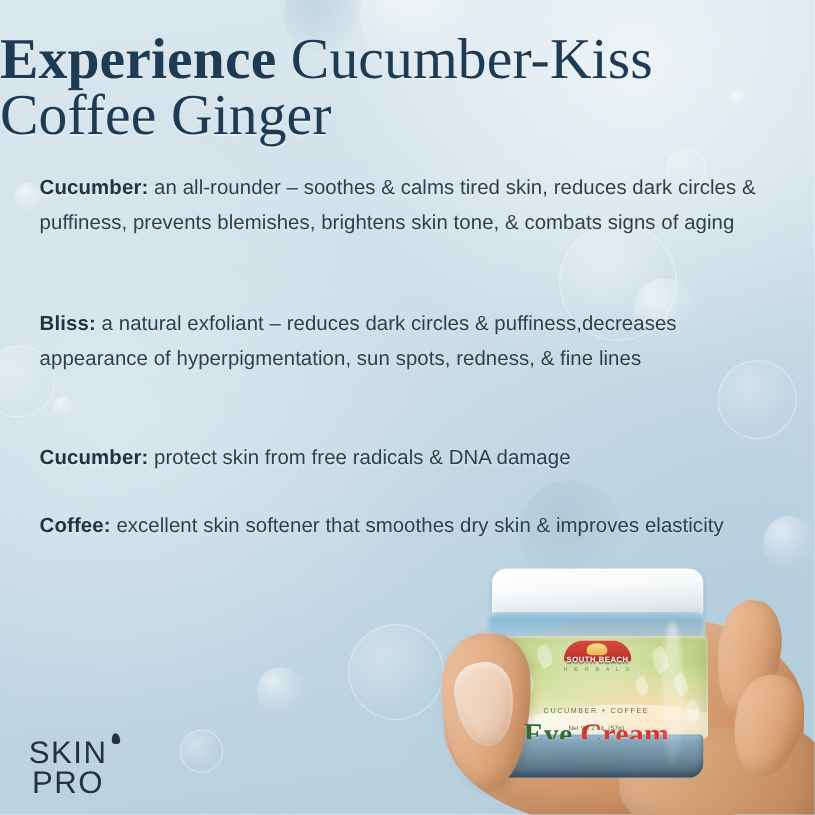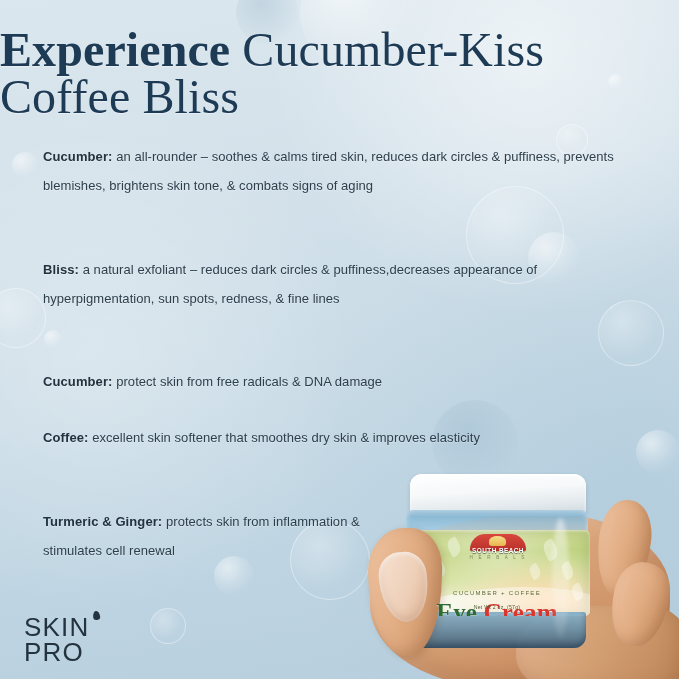--- a/index.html
+++ b/index.html
@@ -56,23 +56,23 @@
     text-shadow: 0 1px 1px rgba(255,255,255,0.45);
   }
   .headline .strong { font-weight: 700; }
   .headline .light  { font-weight: 400; }
   .headline .l1 { display: block; }
   .headline .l2 { display: block; }
 
   
   .ing {
     position: absolute;
-    left: 43px;
+    left: 33px;
     color: #2d3f4c;
-    font-size: 13px;
+    font-size: 17px;
     line-height: 28.5px;
     letter-spacing: 0.05px;
     text-shadow: 0 1px 1px rgba(255,255,255,0.35);
   }
   .ing b {
     font-weight: 700;
     color: #22323f;
     letter-spacing: 0.1px;
   }
   #ing-cucumber { top: 143px; width: 618px; }
@@ -84,20 +84,21 @@
   
   #logo {
     position: absolute;
     left: 24px;
     top: 615px;
     color: #24343f;
     font-size: 26px;
     line-height: 25px;
     letter-spacing: 1.2px;
     font-weight: 400;
+    text-align: center;
   }
   #logo .row { position: relative; display: block; }
   #logo .drop {
     position: absolute;
     top: -4px;
     right: -11px;
     width: 7px;
     height: 9px;
     background: #24343f;
     border-radius: 52% 52% 50% 50% / 74% 74% 34% 34%;
@@ -329,42 +330,39 @@
   <div class="bubble bub-ring" style="left:290px;top:520px;width:78px;height:78px;"></div>
   <div class="bubble bub-soft" style="left:214px;top:556px;width:40px;height:40px;"></div>
   <div class="bubble bub-ring" style="left:150px;top:608px;width:34px;height:34px;"></div>
   <div class="bubble bub-dark" style="left:432px;top:400px;width:86px;height:86px;"></div>
   <div class="bubble bub-soft" style="left:636px;top:430px;width:44px;height:44px;"></div>
 
   <div class="headline">
     <span class="l1">
       <span class="strong">Experience</span><span class="light"> Cucumber-Kiss</span>
     </span>
-    <span class="l2 light">Coffee Bliss</span>
+    <span class="l2 light">Coffee Ginger</span>
   </div>
 
   <div class="ing" id="ing-cucumber">
     <b>Cucumber:</b><span> an all-rounder – soothes &amp; calms tired skin, reduces dark circles &amp; puffiness, prevents blemishes, brightens skin tone, &amp; combats signs of aging</span>
   </div>
 
   <div class="ing" id="ing-coffee">
     <b>Bliss:</b><span> a natural exfoliant – reduces dark circles &amp; puffiness,decreases appearance of hyperpigmentation, sun spots, redness, &amp; fine lines</span>
   </div>
 
   <div class="ing" id="ing-eggplant">
     <b>Cucumber:</b><span> protect skin from free radicals &amp; DNA damage</span>
   </div>
 
   <div class="ing" id="ing-jojoba">
     <b>Coffee:</b><span> excellent skin softener that smoothes dry skin &amp; improves elasticity</span>
   </div>
 
-  <div class="ing" id="ing-turmeric">
-    <b>Turmeric &amp; Ginger:</b><span> protects skin from inflammation &amp; stimulates cell renewal</span>
-  </div>
 
   <div id="logo">
     <span class="row">
       <span class="skin">SKIN</span><span class="drop"></span>
     </span>
     <span class="row">PRO</span>
   </div>
 
   <div id="product">
     <div class="hand-part" id="palm"></div>

